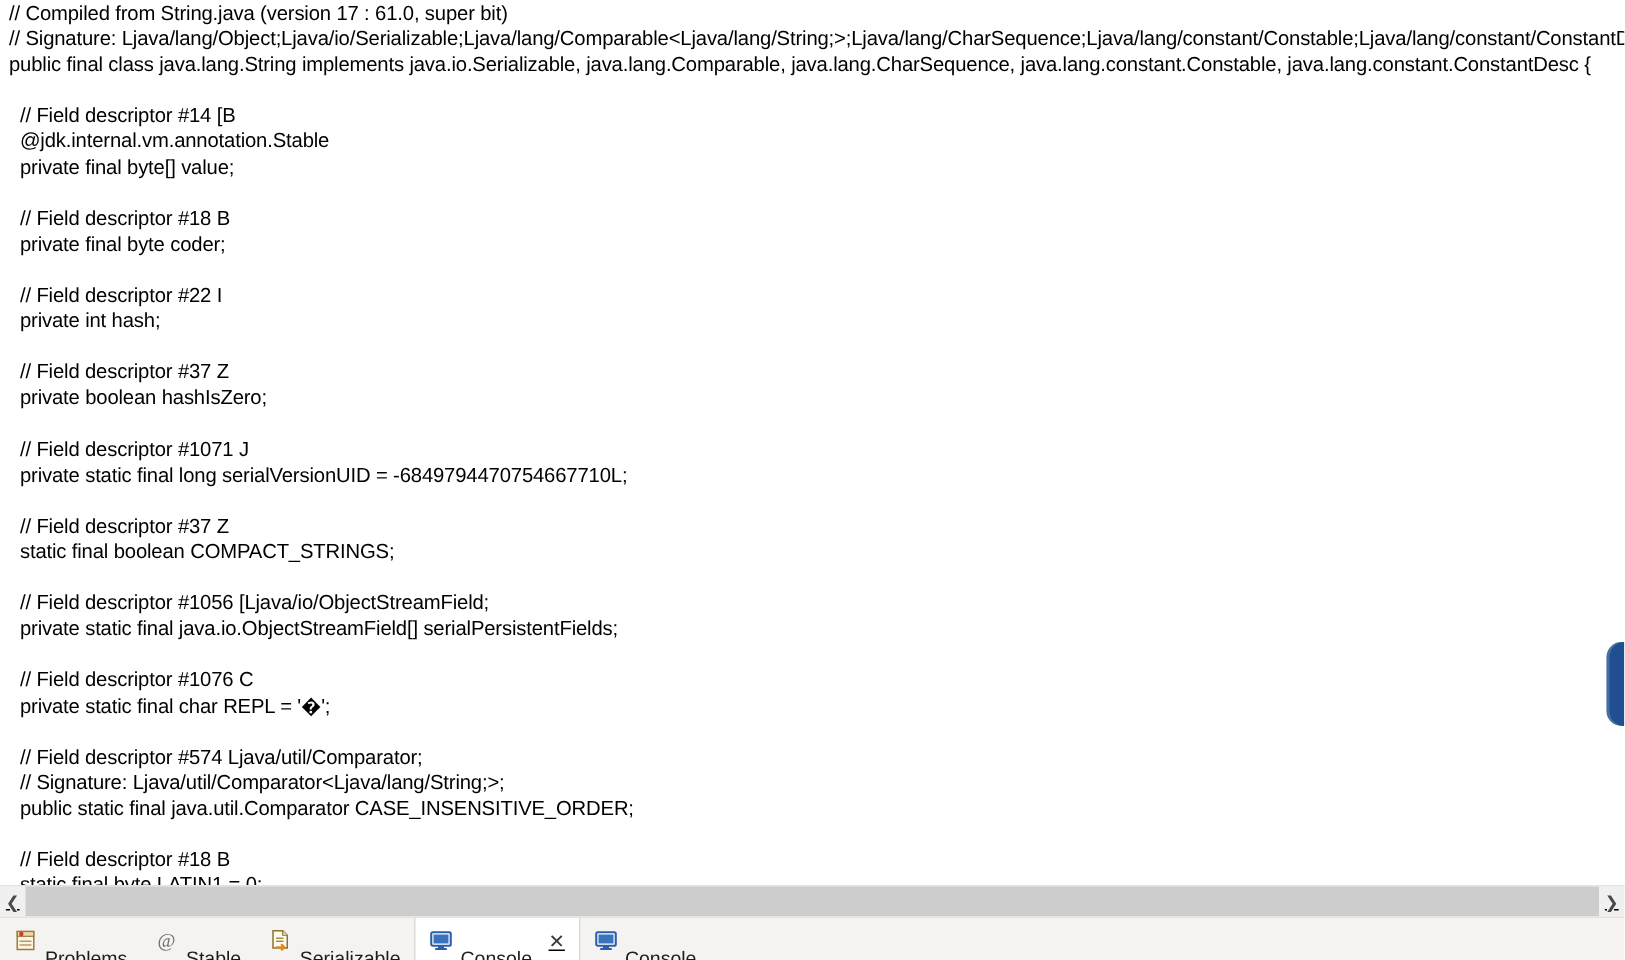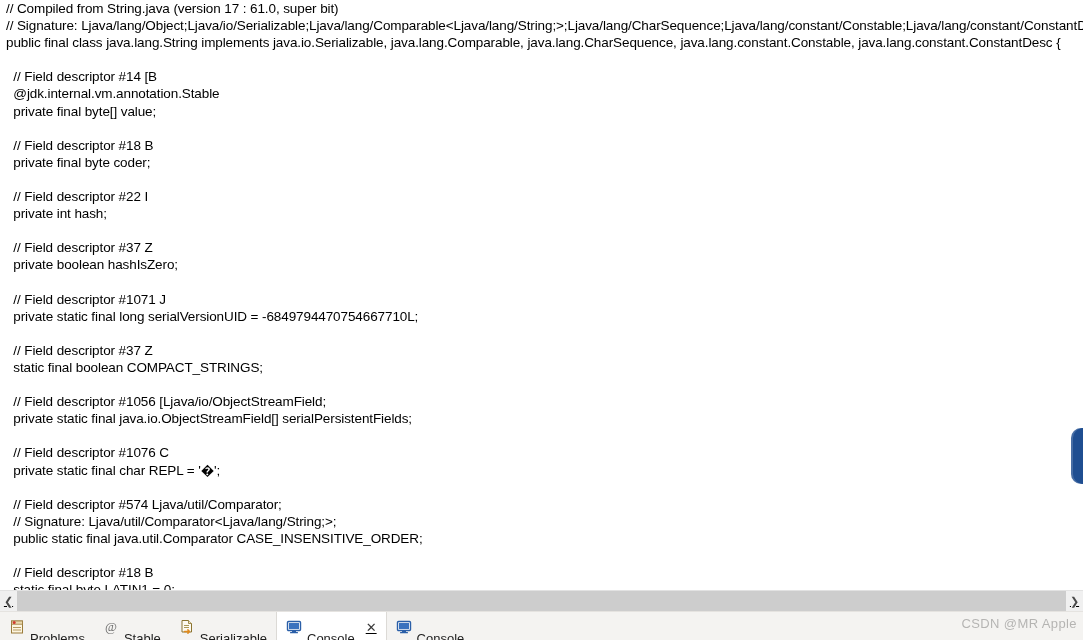--- a/index.html
+++ b/index.html
@@ -241,15 +241,14 @@
             <rect x="1.5" y="2.5" width="13" height="9" rx="1" fill="#ffffff" stroke="#2b5fa8" stroke-width="1.4"></rect>
             <rect x="3" y="4" width="10" height="6" fill="#3a72be"></rect>
             <rect x="6" y="11.5" width="4" height="1.6" fill="#2b5fa8"></rect>
             <rect x="4" y="13" width="8" height="1.3" rx="0.6" fill="#2b5fa8"></rect>
           </svg>
         </span>
         <span class="tab-label">Console</span>
       </div>
     </div>
 
-  <div id="watermark">CSDN @MR Apple</div>
 
 </div>
 
 </body></html>

